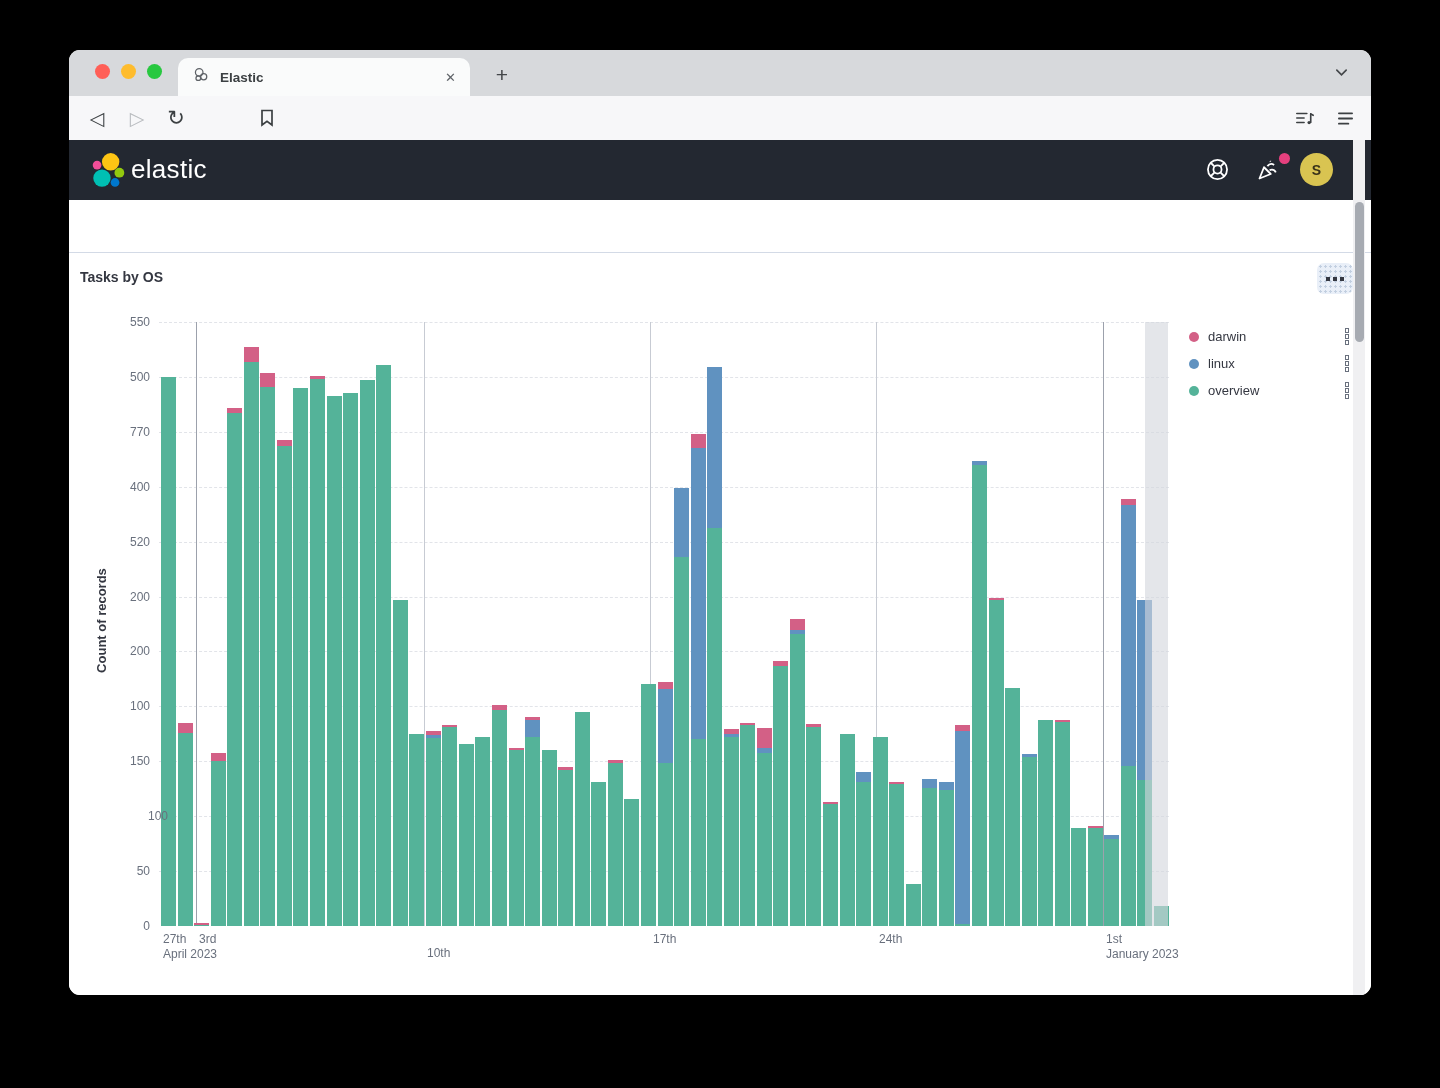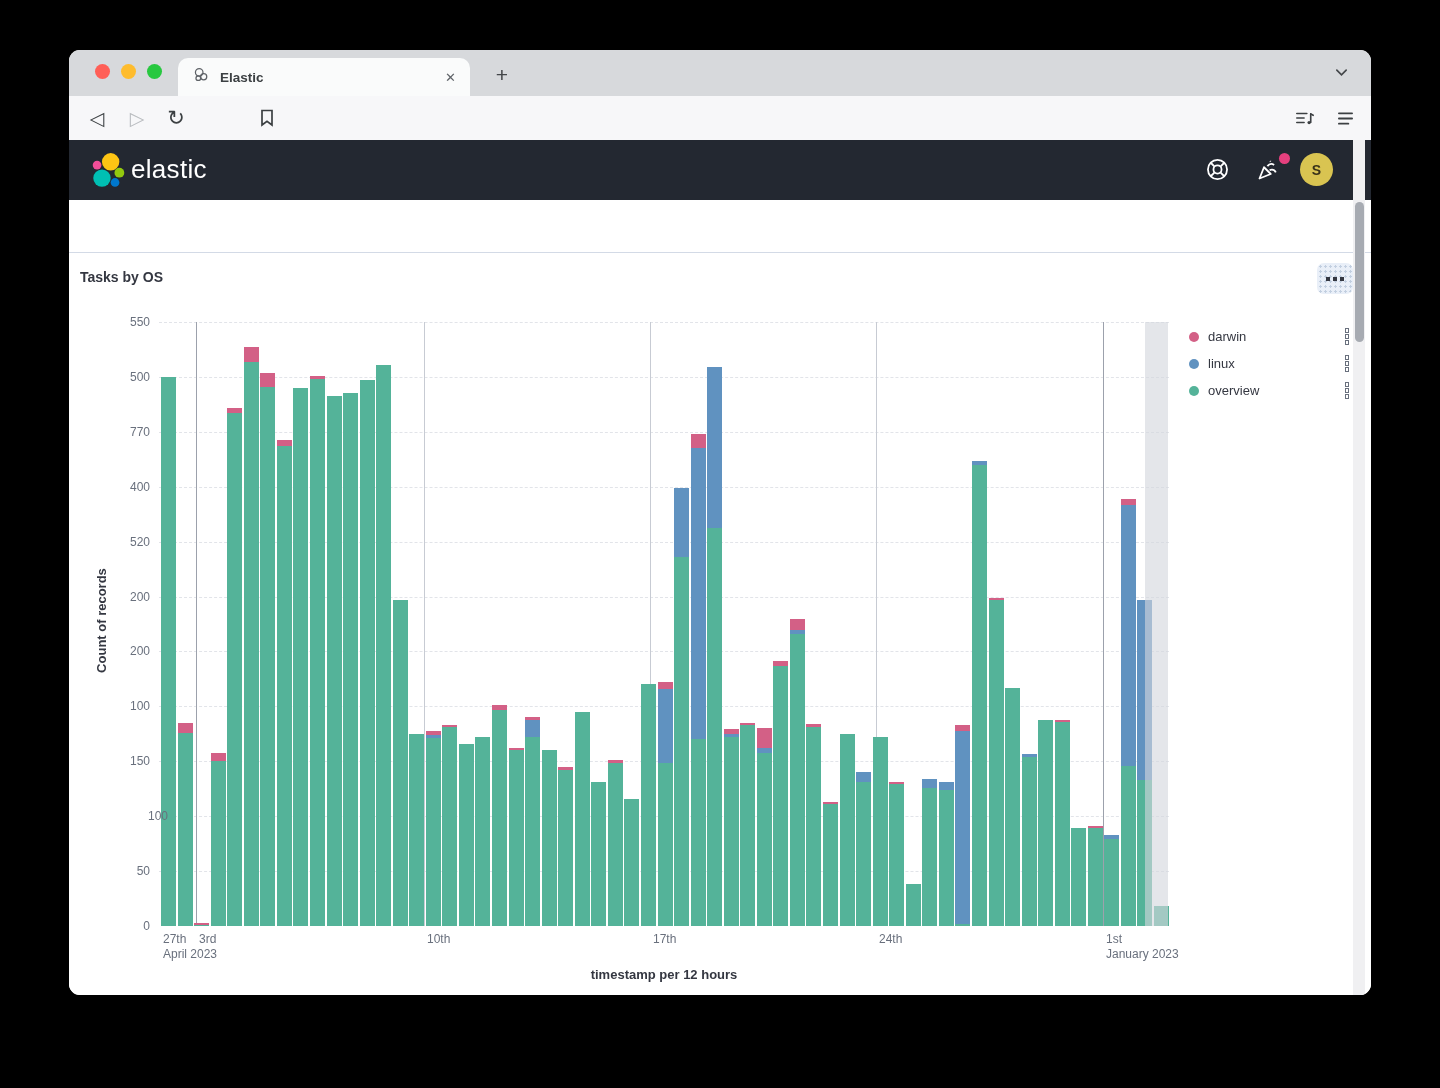--- a/index.html
+++ b/index.html
@@ -503,27 +503,26 @@
         <div class="ytick" style="left: 33px; top: 281.636px;">520</div>
         <div class="ytick" style="left: 33px; top: 226.727px;">400</div>
         <div class="ytick" style="left: 33px; top: 171.818px;">770</div>
         <div class="ytick" style="left: 33px; top: 116.909px;">500</div>
         <div class="ytick" style="left: 33px; top: 62px;">550</div>
       </div>
     <div id="xticks">
         <div class="xtick" style="left: 94px;">27th</div>
         <div class="xsub" style="left: 94px;">April 2023</div>
         <div class="xtick" style="left: 130px;">3rd</div>
-        <div class="xtick" style="left: 358px;">10th</div>
+        <div class="xtick" style="left: 358px; margin-top: 14px;">10th</div>
         <div class="xtick" style="left: 584px;">17th</div>
         <div class="xtick" style="left: 810px;">24th</div>
         <div class="xtick" style="left: 1037px;">1st</div>
         <div class="xsub" style="left: 1037px;">January 2023</div>
       </div>
-    <div class="xlab">timestamp per 12 hours</div>
 
     <div class="legend" id="legend">
         <div class="lrow">
           <span class="ldot" style="background: rgb(211, 96, 134);"></span>
           <span class="lname">darwin</span>
           <span class="lmenu">
             <i></i>
             <i></i>
             <i></i>
           </span>

